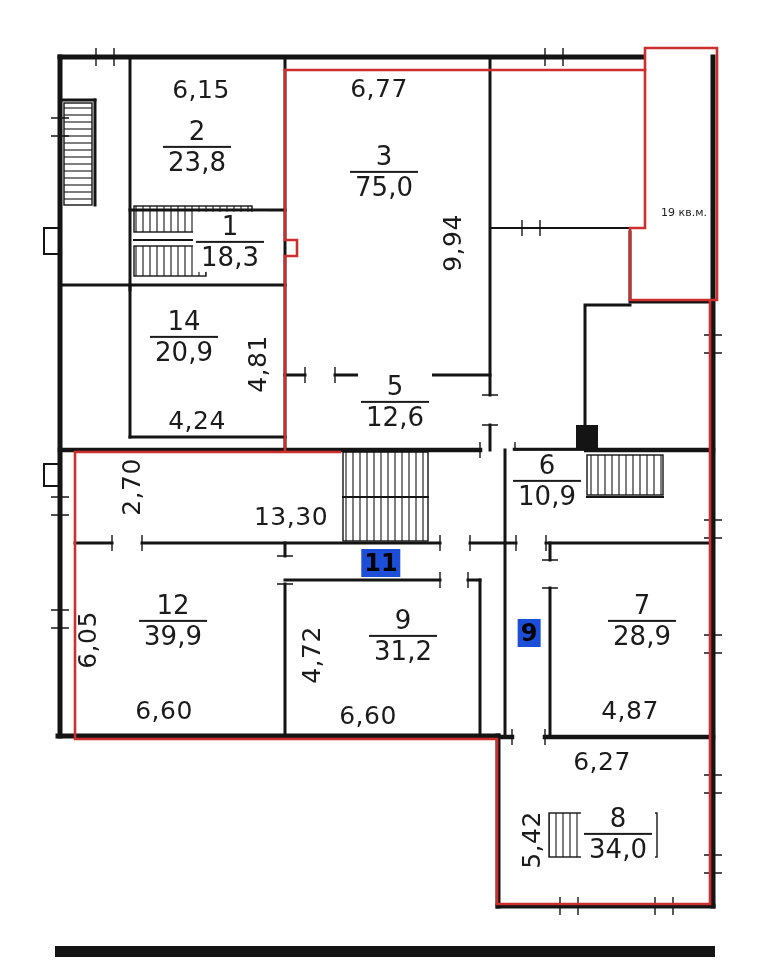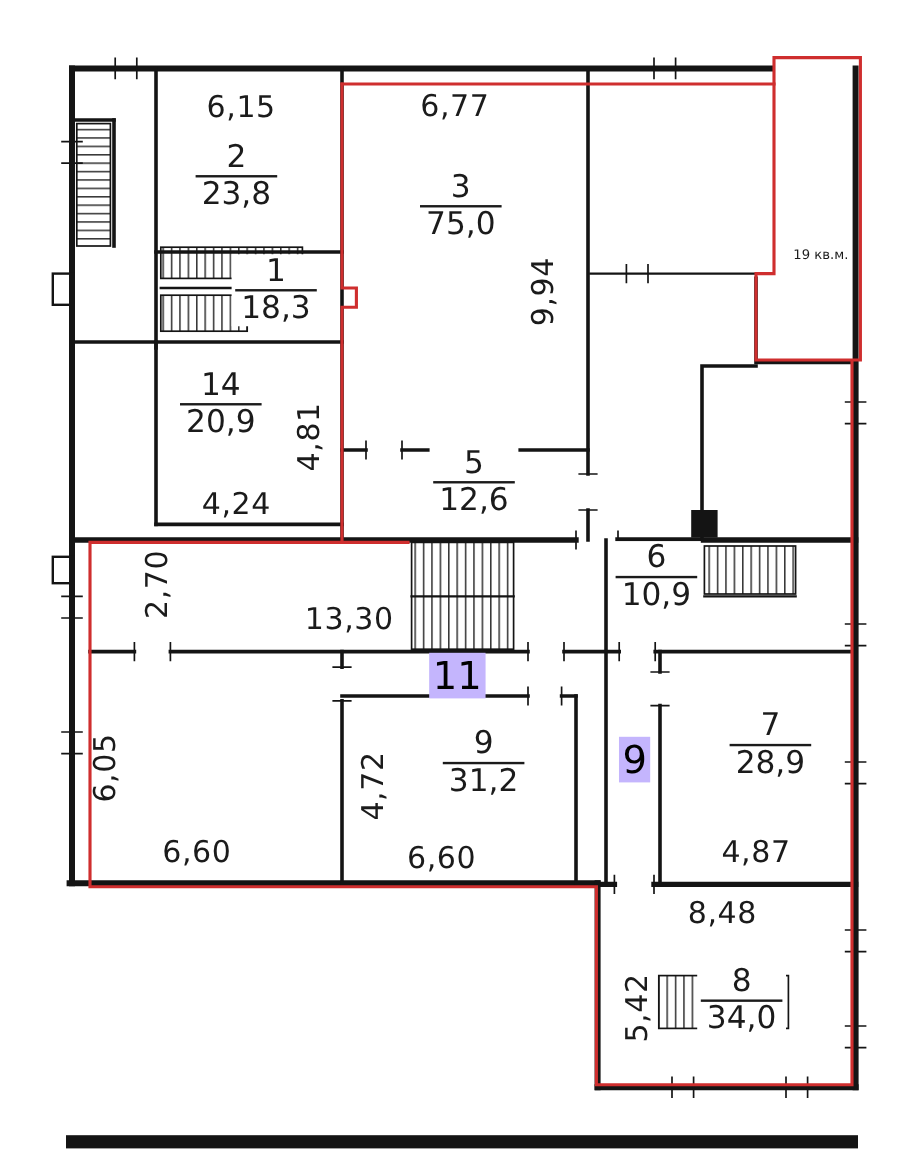--- a/index.html
+++ b/index.html
@@ -25,21 +25,21 @@
   .hatchline{stroke:var(--wall);stroke-width:1.1;fill:none;}
   .red{fill:none;stroke:var(--highlight);stroke-width:2.6;stroke-linecap:square;}
   .dim,.room,.note{
     position:absolute;transform:translate(-50%,-50%);
     color:var(--ink);white-space:nowrap;z-index:2;
   }
   .dim{font-size:25px;letter-spacing:0.5px;}
   .dim.rot{transform:translate(-50%,-50%) rotate(-90deg);}
   .room{text-align:center;font-size:26px;line-height:1.12;background:#ffffff;padding:0 3px;}
   .room .num{display:inline-block;min-width:60px;border-bottom:2.5px solid var(--ink);padding:0 4px;}
-  .plainnum{font-size:32px;background:#c4b5fd;padding:0 3px;}
+  .plainnum{font-size:24px;background:#1d4ed8;padding:0 3px;font-weight:bold;}
   .note{font-size:11px;background:#ffffff;}
 </style>
 </head>
 <body>
 
 <div class="plan">
 
   <svg width="766" height="960" viewBox="0 0 766 960">
     <defs>
       <pattern id="vh" width="7" height="12" patternUnits="userSpaceOnUse">
@@ -138,21 +138,21 @@
   <div class="dim rot" style="left:452px;top:243px">9,94</div>
   <div class="dim rot" style="left:257px;top:364px">4,81</div>
   <div class="dim" style="left:197px;top:420px">4,24</div>
   <div class="dim rot" style="left:131px;top:487px">2,70</div>
   <div class="dim" style="left:291px;top:516px">13,30</div>
   <div class="dim rot" style="left:87px;top:640px">6,05</div>
   <div class="dim" style="left:164px;top:710px">6,60</div>
   <div class="dim rot" style="left:311px;top:655px">4,72</div>
   <div class="dim" style="left:368px;top:715px">6,60</div>
   <div class="dim" style="left:630px;top:710px">4,87</div>
-  <div class="dim" style="left:602px;top:761px">8,48</div>
+  <div class="dim" style="left:602px;top:761px">6,27</div>
   <div class="dim rot" style="left:531px;top:840px">5,42</div>
 
   <div class="room" style="left:197px;top:147px">
     <div class="num">2</div>
     <div class="area">23,8</div>
   </div>
   <div class="room" style="left:384px;top:172px">
     <div class="num">3</div>
     <div class="area">75,0</div>
   </div>
@@ -165,20 +165,24 @@
     <div class="area">20,9</div>
   </div>
   <div class="room" style="left:395px;top:402px">
     <div class="num">5</div>
     <div class="area">12,6</div>
   </div>
   <div class="room" style="left:547px;top:481px">
     <div class="num">6</div>
     <div class="area">10,9</div>
   </div>
+  <div class="room" style="left:173px;top:621px">
+    <div class="num">12</div>
+    <div class="area">39,9</div>
+  </div>
   <div class="room" style="left:403px;top:636px">
     <div class="num">9</div>
     <div class="area">31,2</div>
   </div>
   <div class="room" style="left:642px;top:621px">
     <div class="num">7</div>
     <div class="area">28,9</div>
   </div>
   <div class="room" style="left:618px;top:834px">
     <div class="num">8</div>

